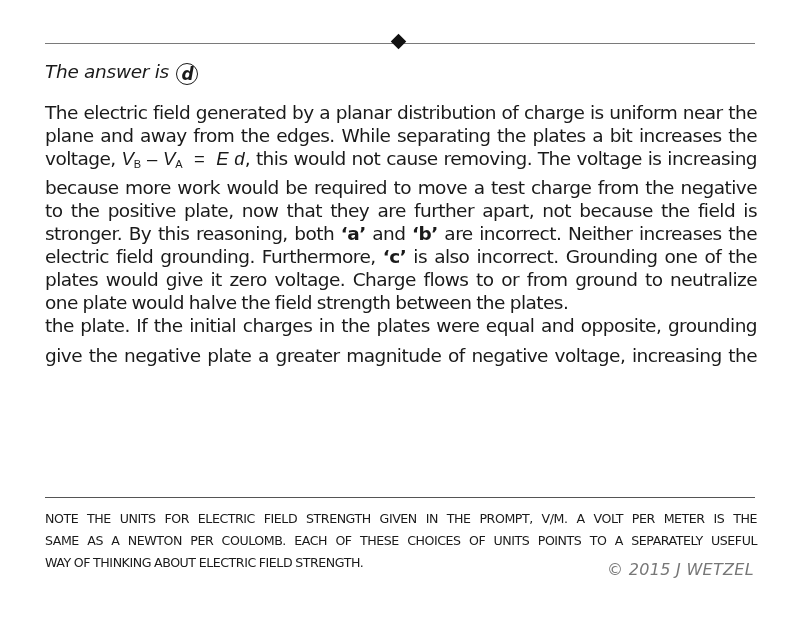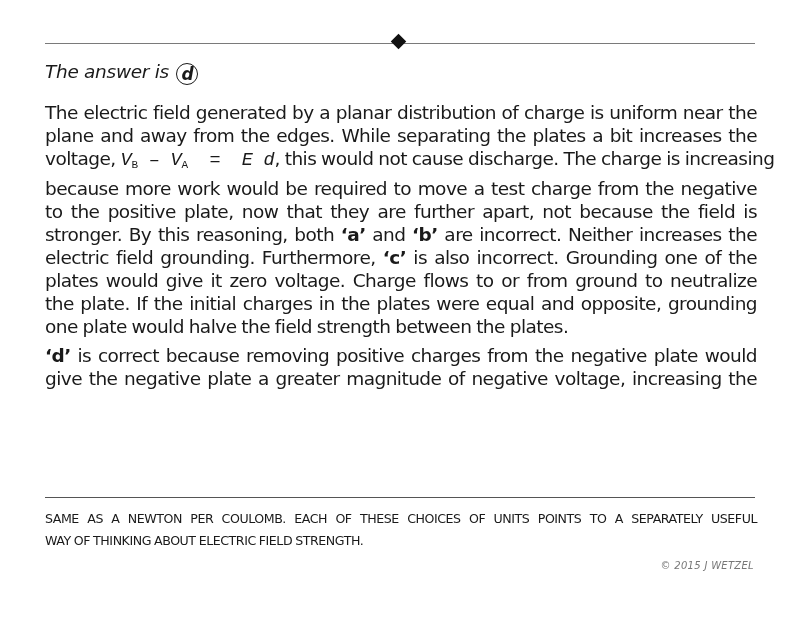--- a/index.html
+++ b/index.html
@@ -70,21 +70,21 @@
     white-space: nowrap;
     text-align: justify;
     text-align-last: justify;
   }
   .body-text .line.last {
     text-align-last: left;
   }
   .para1 { top: 101px; }
   .para2 { top: 344px; }
   .math {
-    font-family: Liberation Mono, monospace;
+    font-family: Liberation Sans, sans-serif;
     font-style: italic;
     letter-spacing: 0;
   }
   .math sub {
     font-style: normal;
     font-size: 11px;
     vertical-align: -3px;
   }
   .bold { font-weight: bold; }
   .bottom-rule {
@@ -109,55 +109,55 @@
     display: block;
     white-space: nowrap;
     text-align: justify;
     text-align-last: justify;
   }
   .note .line.last { text-align-last: left; }
   .copyright {
     position: absolute;
     right: 46px;
     top: 560px;
-    font-size: 10px;
+    font-size: 16px;
     font-style: italic;
     color: #777;
     letter-spacing: 0.3px;
   }
 </style>
 </head>
 <body>
 
 <div class="top-rule"></div>
 <div class="diamond"></div>
 
 <div class="answer-line">
   <span>The answer is</span>
   <span class="answer-circle">d</span>
 </div>
 
 <div class="body-text para1">
   <span class="line">The electric field generated by a planar distribution of charge is uniform near the</span>
   <span class="line">plane and away from the edges.   While separating the plates a bit increases the</span>
-  <span class="line"><span>voltage, </span><span class="math"><span>V</span><sub>B</sub><span style="font-style:normal"> – </span><span>V</span><sub>A</sub><span style="font-style:normal;white-space:pre">  =  </span><span>E d</span></span><span>, this would not cause discharge.  The charge is increasing</span></span>
+  <span class="line"><span>voltage, </span><span class="math"><span>V</span><sub>B</sub><span style="font-style:normal"> – </span><span>V</span><sub>A</sub><span style="font-style:normal;white-space:pre">  =  </span><span>E d</span></span><span>, this would not cause removing.  The voltage is increasing</span></span>
   <span class="line">because more work would be required to move a test charge from the negative</span>
   <span class="line">to the positive plate, now that they are further apart, not because the field is</span>
   <span class="line"><span>stronger.  By this reasoning, both </span><span class="bold">‘a’</span><span> and </span><span class="bold">‘b’</span><span> are incorrect.  Neither increases the</span></span>
   <span class="line"><span>electric field grounding.  Furthermore, </span><span class="bold">‘c’</span><span> is also incorrect.  Grounding one of the</span></span>
   <span class="line">plates would give it zero voltage.  Charge flows to or from ground to neutralize</span>
+  <span class="line last">one plate would halve the field strength between the plates.</span>
   <span class="line">the plate.  If the initial charges in the plates were equal and opposite, grounding</span>
-  <span class="line last">one plate would halve the field strength between the plates.</span>
 </div>
 
 <div class="body-text para2">
-  <span class="line"><span class="bold">‘d’</span><span> is correct because removing positive charges from the negative plate would</span></span>
   <span class="line">give the negative plate a greater magnitude of negative voltage, increasing the</span>
 </div>
 
 <div class="bottom-rule"></div>
 
 <div class="note">
+  <span class="line">Note the units for electric field strength given in the prompt, V/m.  A volt per meter is the</span>
   <span class="line">same as a newton per coulomb.  Each of these choices of units points to a separately useful</span>
   <span class="line last">way of thinking about electric field strength.</span>
 </div>
 
 <div class="copyright">© 2015 J WETZEL</div>
 
 </body></html>

